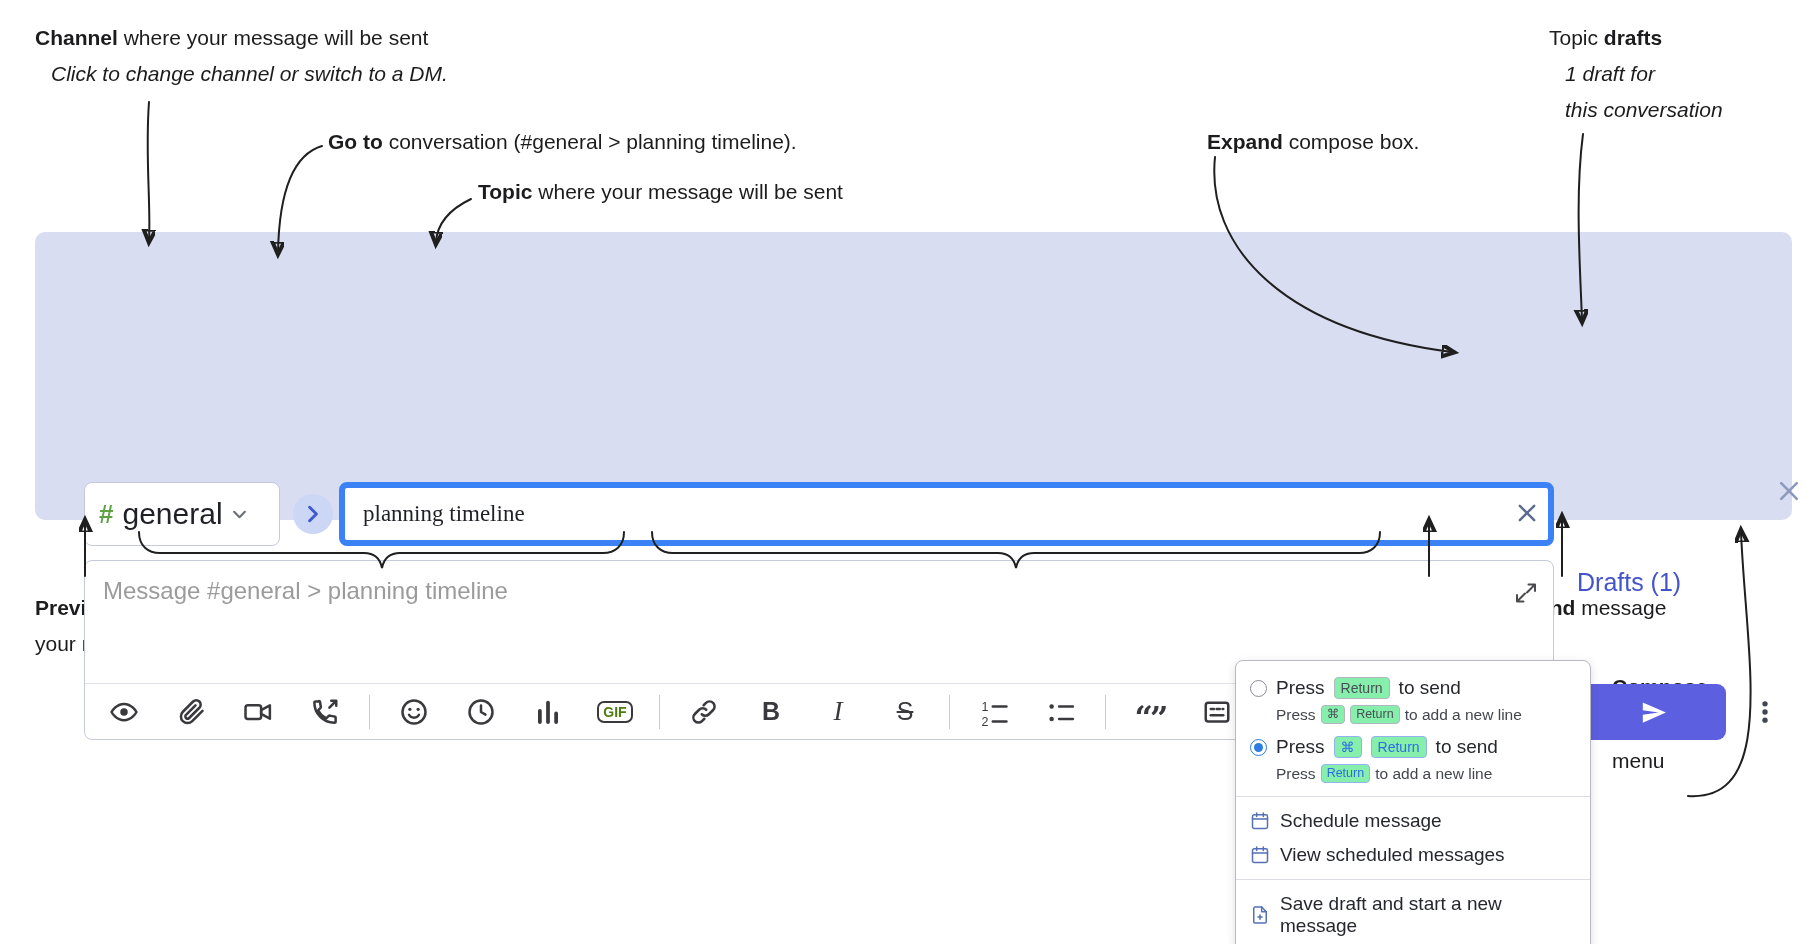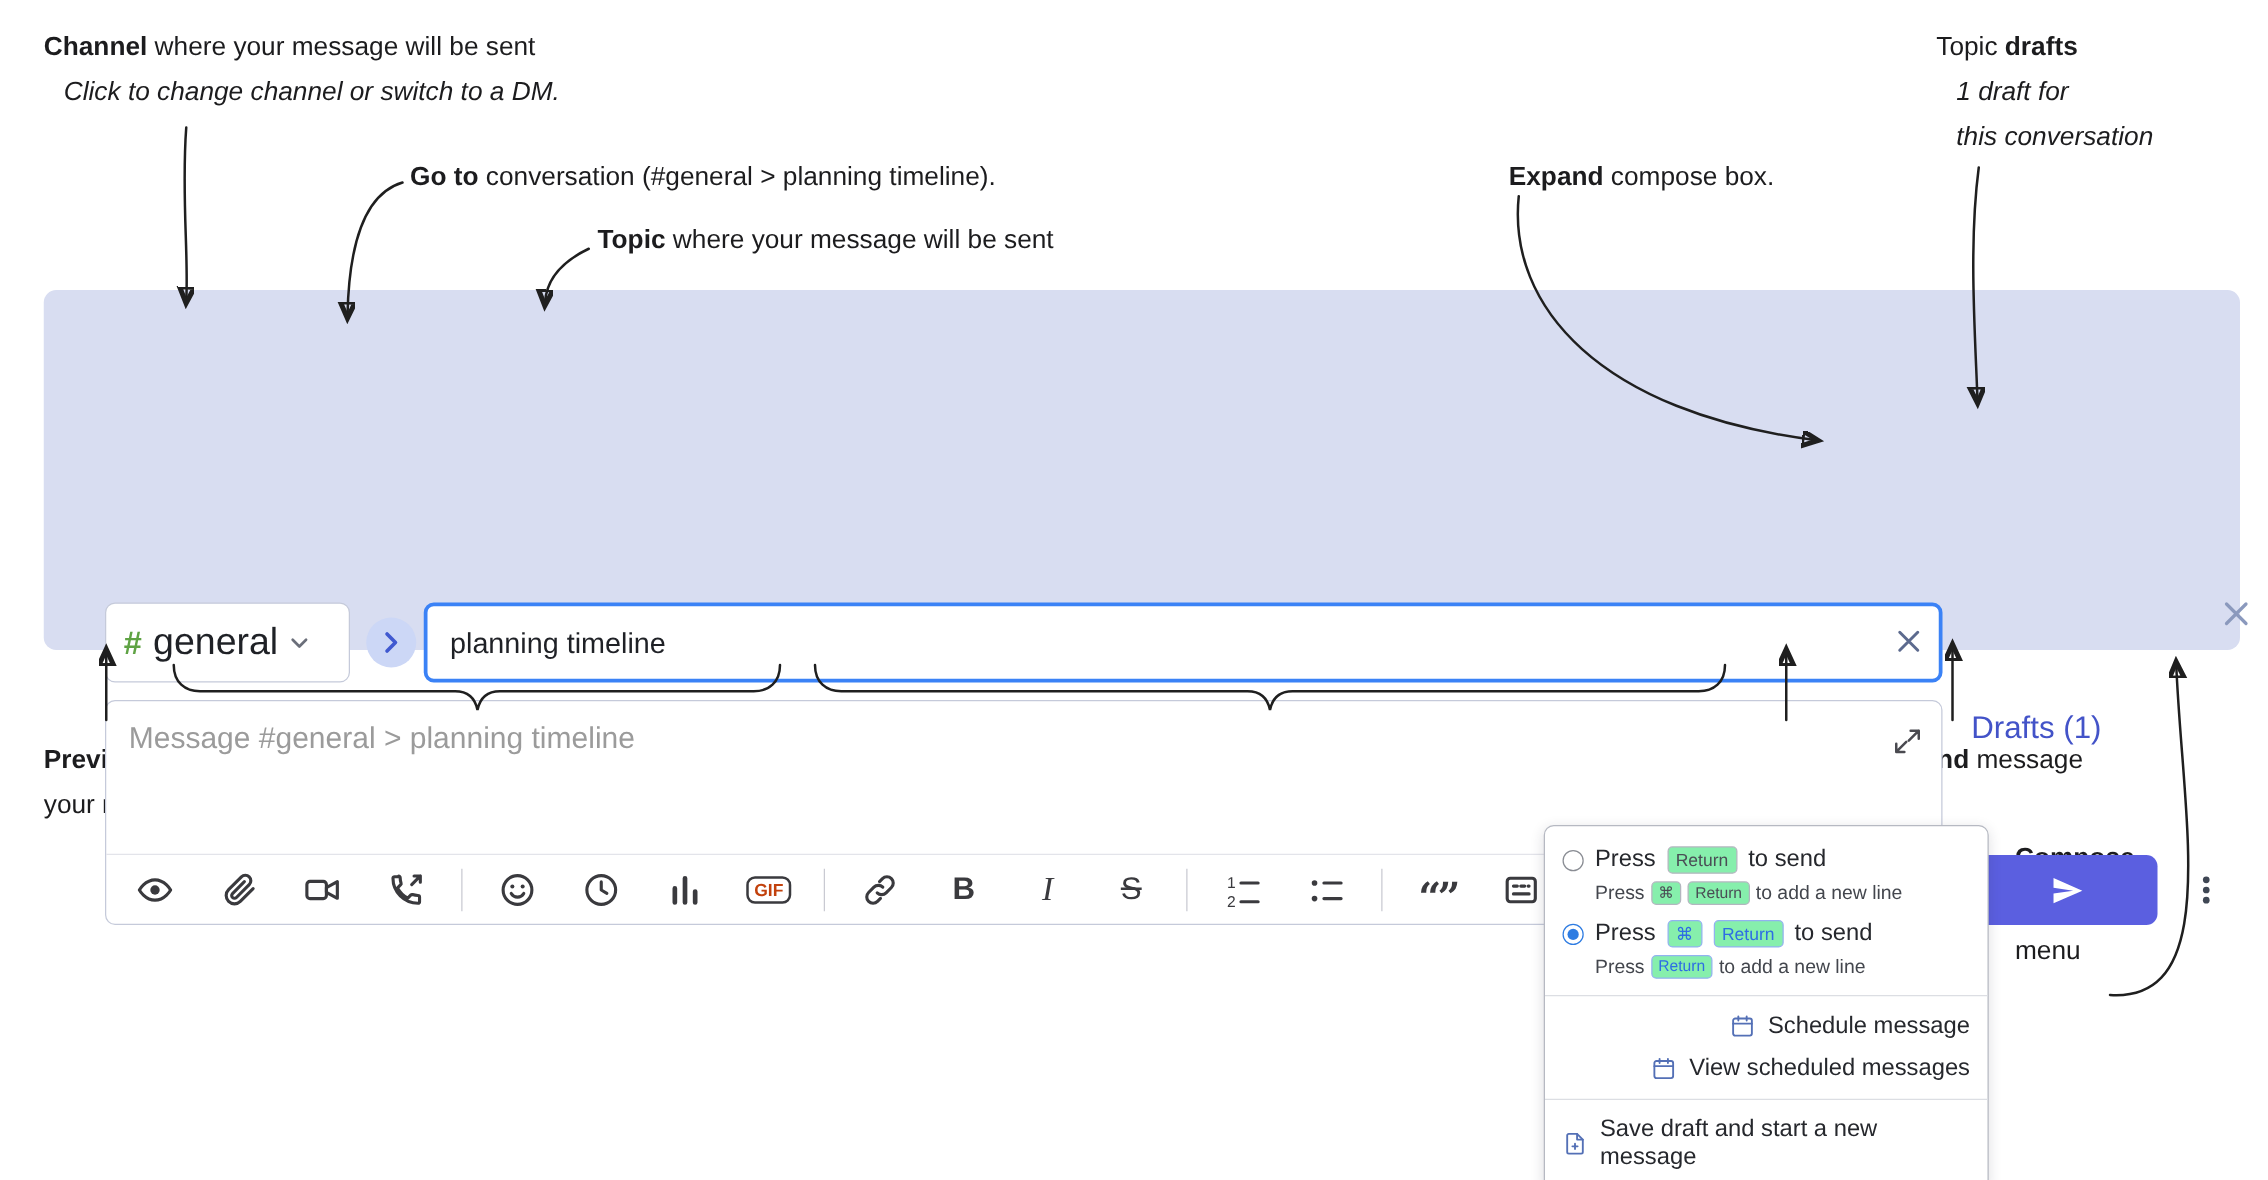--- a/index.html
+++ b/index.html
@@ -24,23 +24,23 @@
          border:1px solid #c5cada;border-radius:8px;display:flex;align-items:center;
          gap:9px;padding:0 14px;box-sizing:border-box;cursor:pointer;}
   .hash{color:var(--hash-green,#5fa344);font-size:26px;font-weight:600;}
   .chname{font-size:30px;color:#1f2126;}
 
   .goto{position:absolute;left:258px;top:262px;width:40px;height:40px;border-radius:50%;
         background:#ccd7f6;display:flex;align-items:center;justify-content:center;
         border:none;cursor:pointer;padding:0;}
 
   .topicwrap{position:absolute;left:304px;top:250px;width:1215px;height:64px;}
-  .topicwrap input{width:100%;height:100%;box-sizing:border-box;border:3px solid #3b82f6;
+  .topicwrap input{width:100%;height:100%;box-sizing:border-box;border:6px solid #3b82f6;
         border-radius:8px;font-size:23px;color:#1f2126;padding:0 56px 0 18px;outline:none;
-        font-family:Liberation Sans, sans-serif;background:#fff;}
+        font-family:Liberation Serif, serif;background:#fff;}
   .clearx{position:absolute;right:14px;top:19px;width:26px;height:26px;background:none;
         border:none;padding:0;cursor:pointer;}
 
   .close-compose{position:absolute;left:1738px;top:244px;width:32px;height:32px;background:none;
         border:none;padding:0;cursor:pointer;}
 
   .msgbox{position:absolute;left:49px;top:328px;width:1470px;height:180px;background:#fff;
         border:1px solid #c5cada;border-radius:8px;box-sizing:border-box;}
   .msgbox textarea{width:100%;height:122px;border:none;outline:none;resize:none;
         box-sizing:border-box;padding:16px 64px 0 18px;font-size:24px;color:#222;
@@ -56,21 +56,21 @@
   .tsep{width:1px;height:34px;background:#c9cad2;flex:0 0 auto;}
   svg.ic{width:30px;height:30px;stroke:#3a3a3e;fill:none;stroke-width:2;
         stroke-linecap:round;stroke-linejoin:round;}
   .tTxt{font-size:25px;color:#3a3a3e;}
   .bB{font-weight:800;}
   .bI{font-style:italic;font-family:"Liberation Serif",serif;font-size:27px;}
   .bS{text-decoration:line-through;}
   .bQ{font-family:"DejaVu Serif",serif;font-weight:700;font-size:32px;letter-spacing:-3px;line-height:16px;padding-top:12px;}
   .bM{font-style:italic;font-size:23px;}
   .bGif{border:2.5px solid #3a3a3e;border-radius:7px;font-size:14px;font-weight:700;
-        padding:1px 4px;color:#c2410c;}
+        padding:1px 4px;color:#4d7c0f;}
 
   .drafts{position:absolute;left:1542px;top:336px;font-size:25px;
         color:var(--drafts-link,#4353c8);cursor:pointer;background:none;border:none;padding:0;
         font-family:inherit;}
   .sendbtn{position:absolute;left:1545px;top:452px;width:146px;height:56px;
         background:var(--accent-send,#5b5fe0);border-radius:9px;border:none;cursor:pointer;
         display:flex;align-items:center;justify-content:center;}
   .dots{position:absolute;left:1712px;top:460px;width:36px;height:40px;background:none;border:none;
         padding:0;cursor:pointer;display:flex;align-items:center;justify-content:center;}
 
@@ -81,21 +81,21 @@
   .prow{display:flex;align-items:center;gap:9px;padding:3px 14px;min-height:28px;cursor:pointer;}
   .psub{display:flex;align-items:center;gap:5px;padding:0 14px 6px 40px;font-size:15.5px;color:#43464d;}
   .key{display:inline-block;border:1px solid #b3b6bf;border-radius:4px;background:#86efac;
         padding:0 6px;font-size:14px;line-height:20px;color:#4a4d55;}
   .psub .key{font-size:12.5px;line-height:17px;padding:0 5px;}
   .key.blue{color:var(--key-blue,#2e6de4);border-color:#92b2ef;}
   .radio{width:17px;height:17px;border-radius:50%;border:1.5px solid #8a8d94;box-sizing:border-box;flex:0 0 auto;}
   .radio.sel{border-color:var(--radio-blue,#2e7ce2);display:flex;align-items:center;justify-content:center;}
   .radio.sel i{width:9px;height:9px;border-radius:50%;background:var(--radio-blue,#2e7ce2);}
   .pdiv{height:1px;background:#dcdee3;margin:7px 0;}
-  .pitem{display:flex;align-items:center;gap:10px;padding:6px 14px;cursor:pointer;justify-content:flex-end;}
+  .pitem{display:flex;align-items:center;gap:10px;padding:6px 14px;cursor:pointer;}
   svg.pic{width:20px;height:20px;stroke:#5470b6;fill:none;stroke-width:1.8;
         stroke-linecap:round;stroke-linejoin:round;flex:0 0 auto;}
 </style>
 </head>
 <body>
 
 <div class="stage">
 
   <div class="ann" style="left:35px;top:20px">
     <div><span class="b">Channel</span><span> where your message will be sent</span></div>

